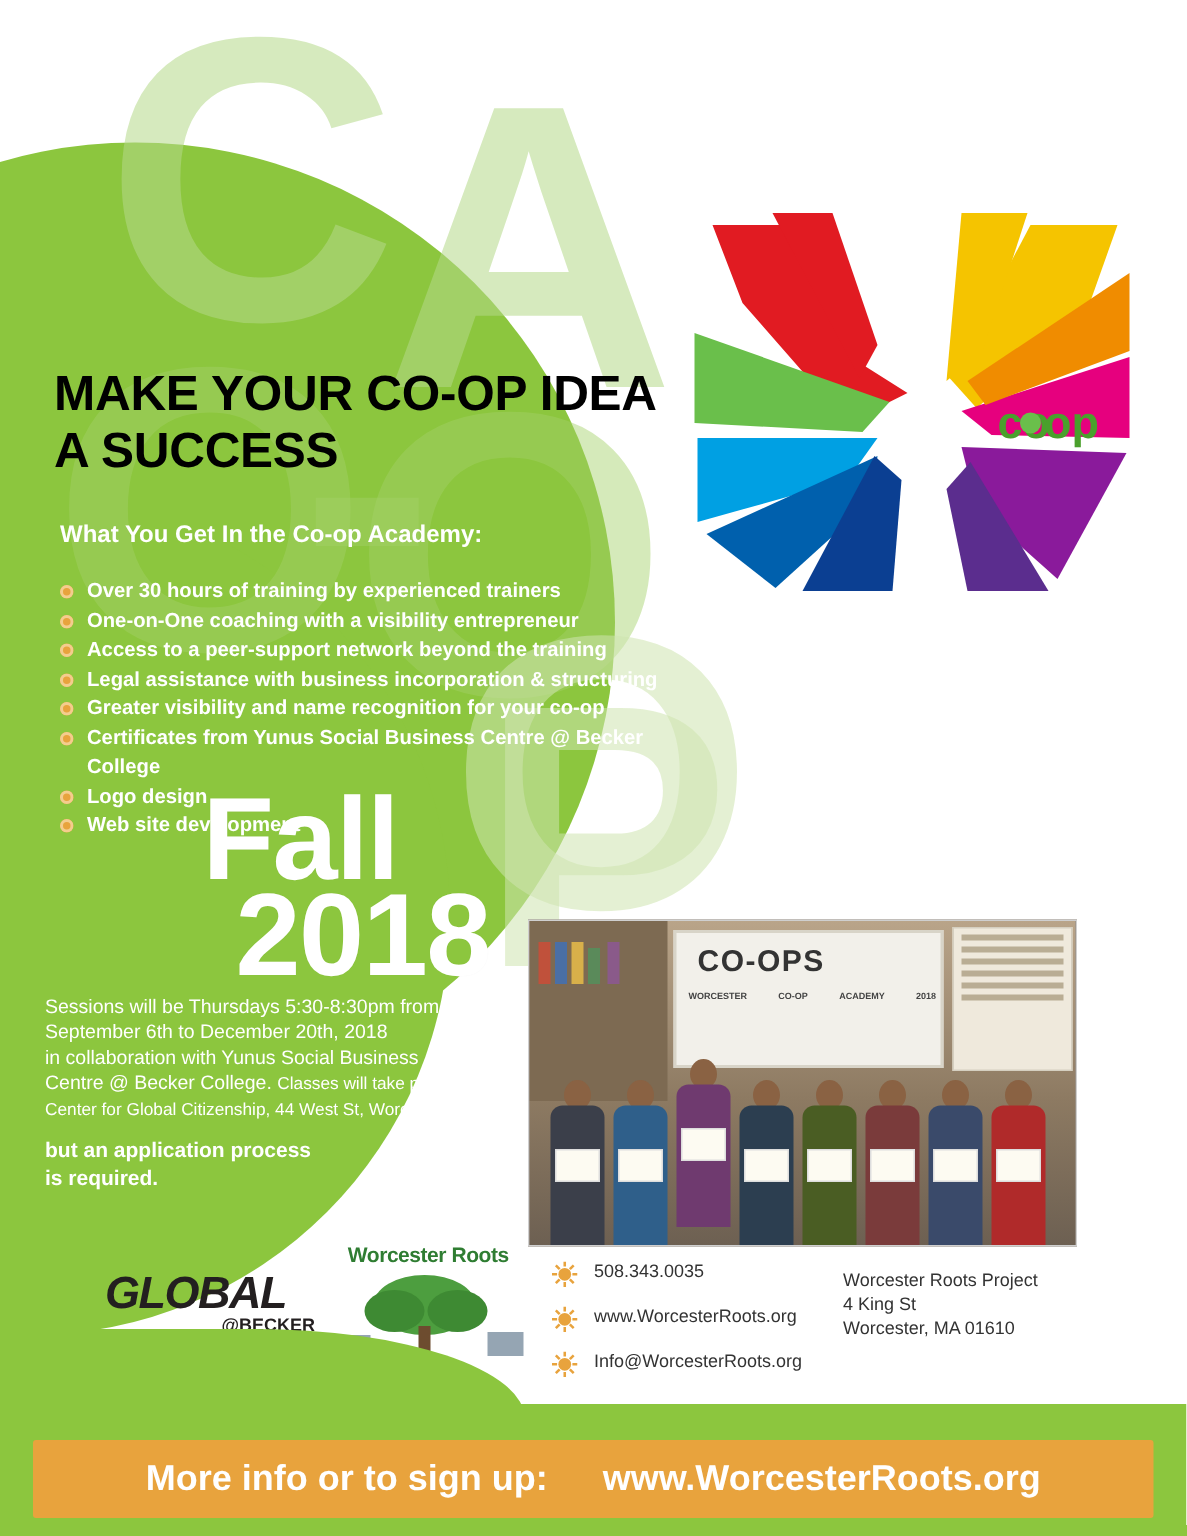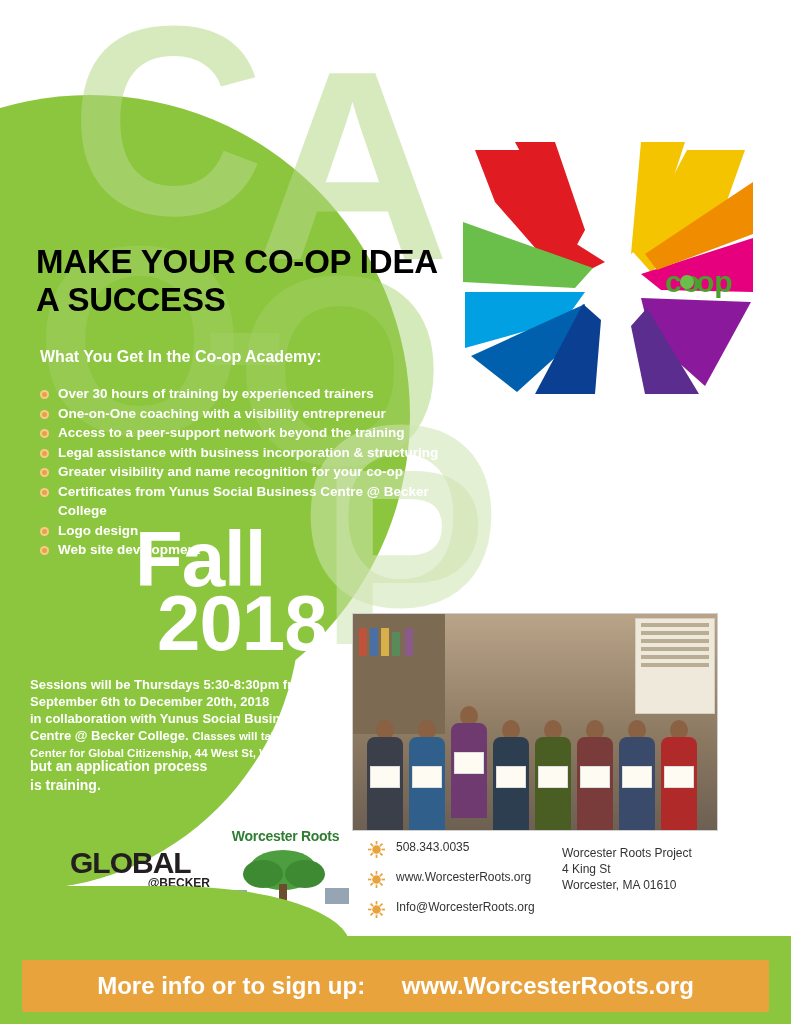--- a/index.html
+++ b/index.html
@@ -151,24 +151,24 @@
     font-size: 78px;
     line-height: 0.82;
     letter-spacing: -1px;
     text-shadow: 0 0 1px rgba(0,0,0,.04);
   }
   .fall .y2018 { margin-left: 22px; display:block; }
 
   
   .sessions {
     position: absolute;
-    left: 30px; top: 676px;
+    left: 30px; top: 662px;
     width: 320px;
     color: #ffffff;
-    font-weight: bold;
+    font-weight: normal;
     font-size: 13px;
     line-height: 17px;
   }
   .sessions .small {
     font-size: 11.5px;
   }
   .free-note {
     position: absolute;
     left: 30px; top: 757px;
     width: 320px;
@@ -235,21 +235,21 @@
     top:46px; width:30px; height:22px; background:#fdfbf2; border:1px solid #ddd;
   }
 
   
   .global-logo {
     position: absolute;
     left: 70px; top: 846px;
     width: 140px; height: 62px;
   }
   .global-logo .gl-text {
-    font-weight: bold; font-size: 30px; color: #231f20; letter-spacing: -1px;
+    font-weight: bold; font-size: 30px; color: #231f20; letter-spacing: -1px; font-style: italic;
   }
   .global-logo .gl-sub {
     font-weight: bold; font-size: 12px; color: #231f20; text-align: right; margin-top:-4px;
   }
   .wr-logo {
     position: absolute;
     left: 218px; top: 828px;
     width: 135px; height: 96px; text-align: center;
   }
   .wr-logo .wr-name {
@@ -356,31 +356,40 @@
     <div>in collaboration with Yunus Social  Business</div>
     <div>
       <span>Centre @ Becker College.</span>
       <span class="small">Classes will take place at</span>
     </div>
     <div class="small">Center for Global Citizenship, 44 West St,  Worcester, MA</div>
   </div>
 
   <div class="free-note">
     <div>but an application process</div>
-    <div>is training.</div>
+    <div>is required.</div>
   </div>
 
   <div class="photo">
     <div class="wall"></div>
     <div class="shelf">
       <div class="bk" style="left:6px;background:#c0513b;"></div>
       <div class="bk" style="left:17px;background:#4a6fa5;"></div>
       <div class="bk" style="left:28px;background:#d8b04a;"></div>
       <div class="bk" style="left:39px;background:#5a8a5a;top:18px;height:24px;"></div>
       <div class="bk" style="left:52px;background:#8a5a8a;"></div>
+    </div>
+    <div class="whiteboard">
+      <div class="wb-title">CO-OPS</div>
+      <div class="wb-tags">
+        <span>WORCESTER</span>
+        <span>CO-OP</span>
+        <span>ACADEMY</span>
+        <span>2018</span>
+      </div>
     </div>
     <div class="board-right">
       <div class="ln"></div>
       <div class="ln"></div>
       <div class="ln"></div>
       <div class="ln"></div>
       <div class="ln"></div>
       <div class="ln"></div>
     </div>
     <div class="people">

